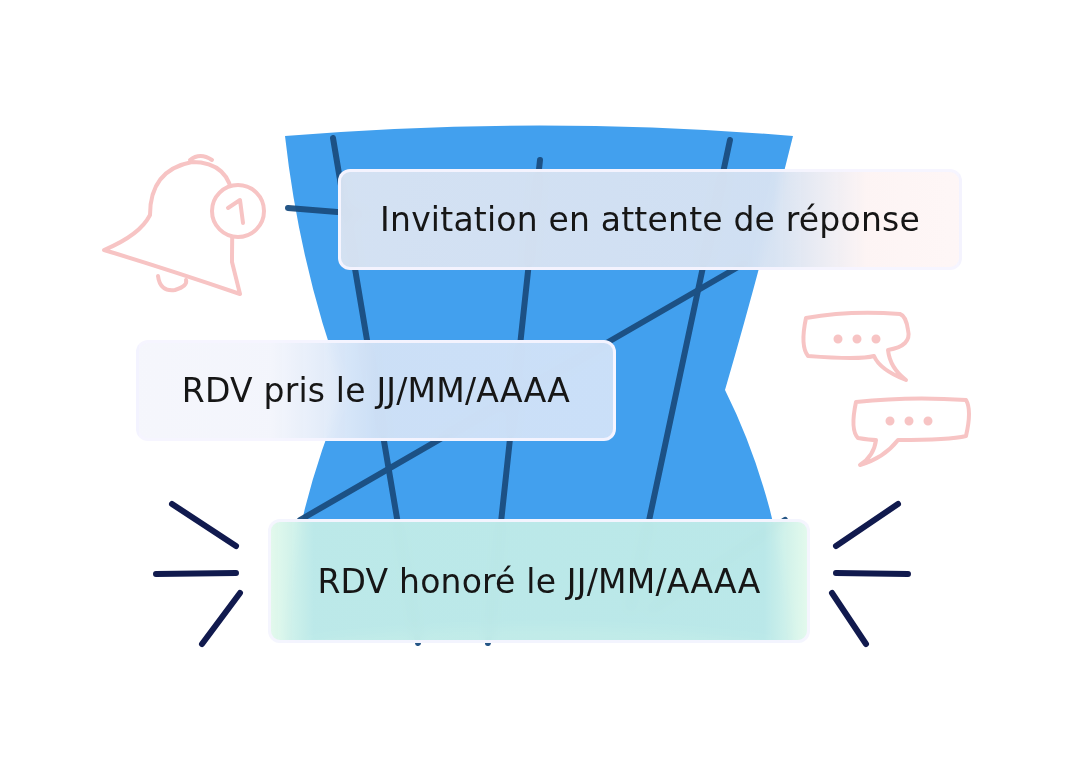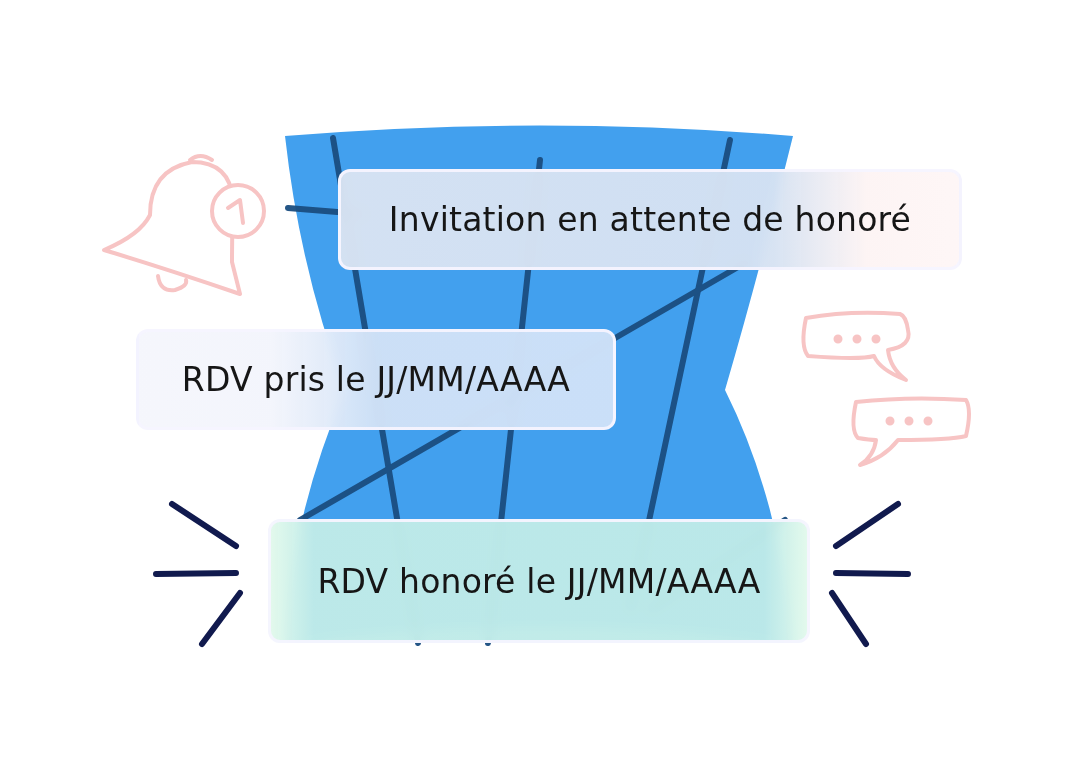--- a/index.html
+++ b/index.html
@@ -13,21 +13,21 @@
     border: 3px solid rgba(245, 244, 255, 0.95);
     display: flex; align-items: center; justify-content: center;
     color: #161616;
     font-size: 33px;
     letter-spacing: 0.2px;
     white-space: nowrap;
     backdrop-filter: blur(6px);
   }
   .card-1 { left: 338px; top: 169px; width: 624px; height: 101px;
             background: linear-gradient(90deg, rgba(218,228,242,0.96) 0%, rgba(214,226,242,0.96) 70%, rgba(253,244,244,0.98) 85%, rgba(254,246,246,0.98) 100%); }
-  .card-2 { left: 136px; top: 329px; width: 480px; height: 101px;
+  .card-2 { left: 136px; top: 340px; width: 480px; height: 101px;
             background: linear-gradient(90deg, rgba(245,246,252,0.98) 0%, rgba(243,245,252,0.98) 28%, rgba(210,226,246,0.96) 50%, rgba(208,226,248,0.96) 100%); }
   .card-3 { left: 268px; top: 519px; width: 542px; height: 124px;
             background: linear-gradient(90deg, rgba(226,249,236,0.98) 0%, rgba(192,235,232,0.97) 8%, rgba(190,234,232,0.97) 92%, rgba(226,249,236,0.98) 100%); }
 </style>
 </head>
 <body>
 
 <svg class="illustration" viewBox="0 0 1078 780" xmlns="http://www.w3.org/2000/svg">
 
   <g>
@@ -68,20 +68,20 @@
   </g>
 
   <g stroke="#111a4e" stroke-linecap="round" fill="none">
     <path d="M898,504 L836,546" stroke-width="6"></path>
     <path d="M908,574 L836,573" stroke-width="6"></path>
     <path d="M832,593 L866,644" stroke-width="6"></path>
   </g>
 </svg>
 
 <div class="card card-1">
-  <span>Invitation en attente de honoré</span>
+  <span>Invitation en attente de réponse</span>
 </div>
 <div class="card card-2">
   <span>RDV pris le JJ/MM/AAAA</span>
 </div>
 <div class="card card-3">
   <span>RDV honoré le JJ/MM/AAAA</span>
 </div>
 
 </body></html>

